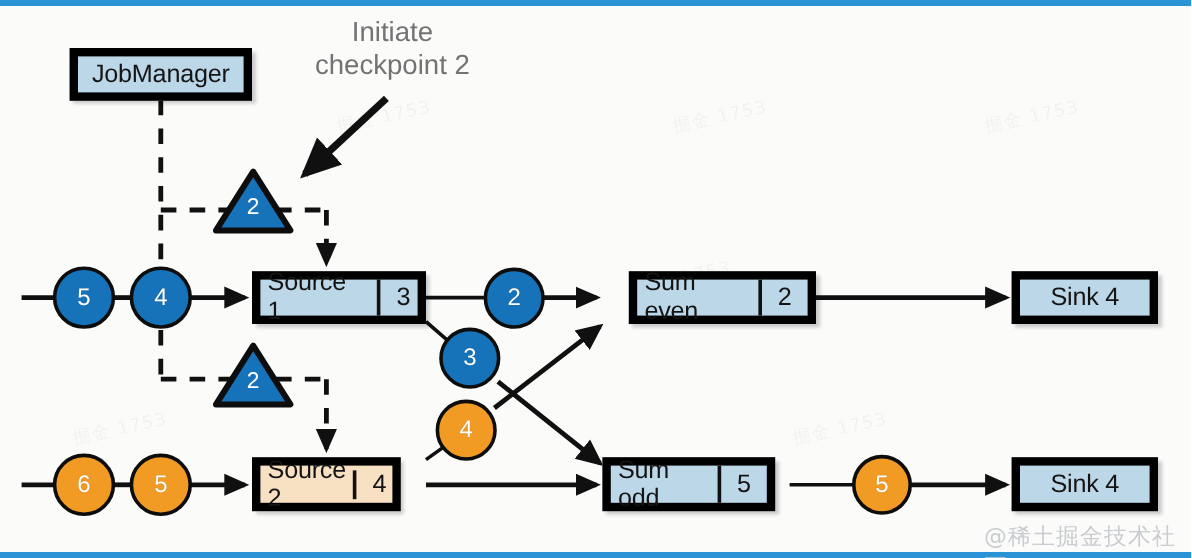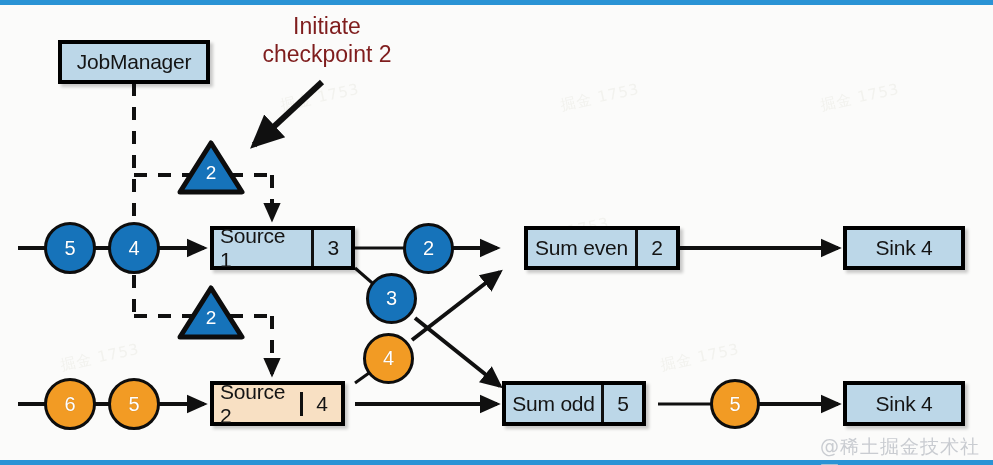--- a/index.html
+++ b/index.html
@@ -28,21 +28,21 @@
     background: #2a93d5;
   }
   #canvas {
     position: absolute;
     left: 0; top: 0;
     width: 993px; height: 465px;
   }
   .node-box {
     position: absolute;
     box-sizing: border-box;
-    border: 4px solid #000000;
+    border: 7px solid #000000;
     display: flex;
     align-items: stretch;
     box-shadow: 3px 3px 3px rgba(0,0,0,0.20);
   }
   .node-box .nb-name {
     display: flex;
     align-items: center;
     justify-content: center;
     flex: 1 1 auto;
     font-size: 21px;
@@ -90,21 +90,21 @@
     top: 22px;
     width: 62px;
     text-align: center;
     font-size: 19px;
     color: #ffffff;
     pointer-events: none;
   }
   .caption {
     position: absolute;
     font-size: 23px;
-    color: #7f1d1d;
+    color: #737373;
     line-height: 1.22;
     text-align: center;
     white-space: pre-line;
   }
   .watermark {
     position: absolute;
     font-size: 19px;
     color: #c9ccd1;
     letter-spacing: 1px;
     font-family: "DejaVu Sans", sans-serif;
@@ -206,21 +206,21 @@
   </div>
   <div class="token orange" style="left:108px; top:378px; width:52px; height:52px;">
     <span>5</span>
   </div>
 
   <div class="node-box blue" style="left:210px; top:226px; width:145px; height:44px;gap:20px;">
     <div class="nb-name">Source 1</div>
     <div class="nb-count">3</div>
   </div>
 
-  <div class="node-box peach" style="left:210px; top:381px; width:135px; height:45px;align-items:center;">
+  <div class="node-box peach" style="left:210px; top:381px; width:124px; height:45px;align-items:center;">
     <div class="nb-name">Source 2</div>
     <div class="nb-count">4</div>
   </div>
 
   <div class="token blue" style="left:403px; top:223px; width:51px; height:51px;">
     <span>2</span>
   </div>
   <div class="token blue" style="left:366px; top:273px; width:51px; height:51px;">
     <span>3</span>
   </div>

